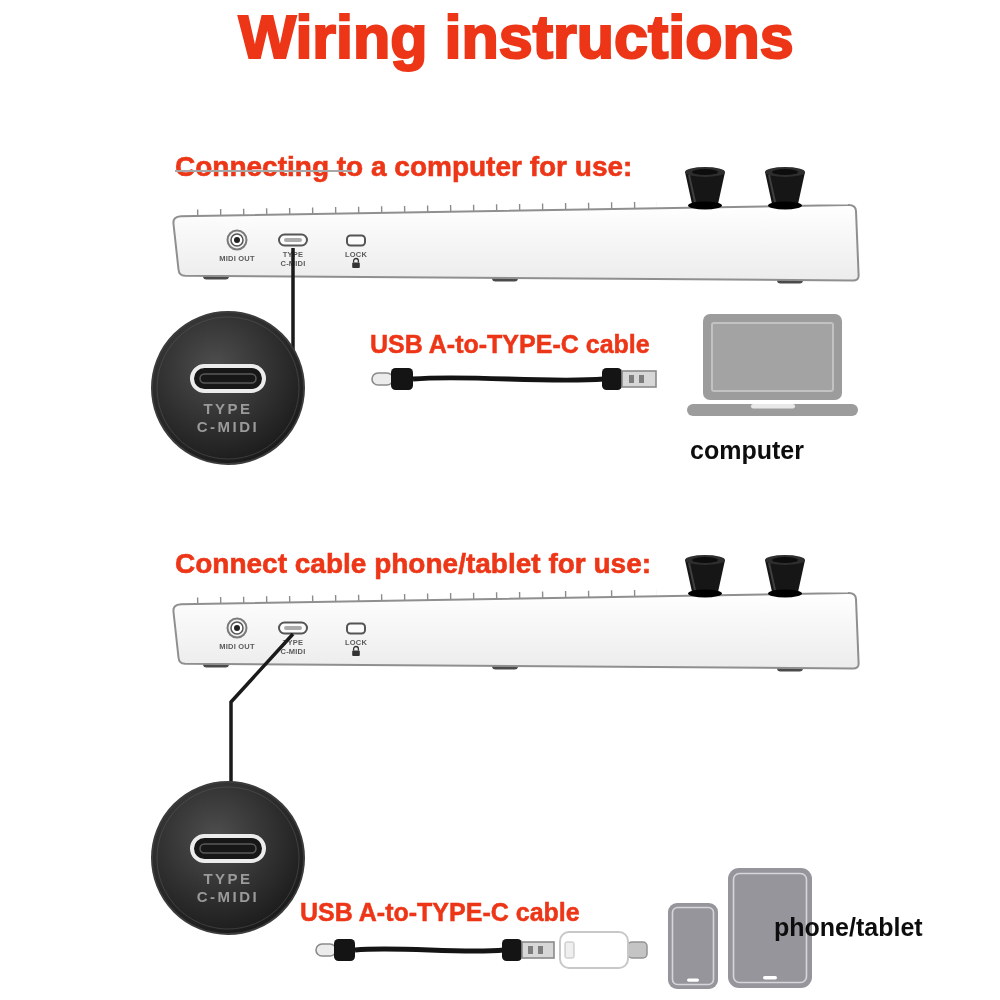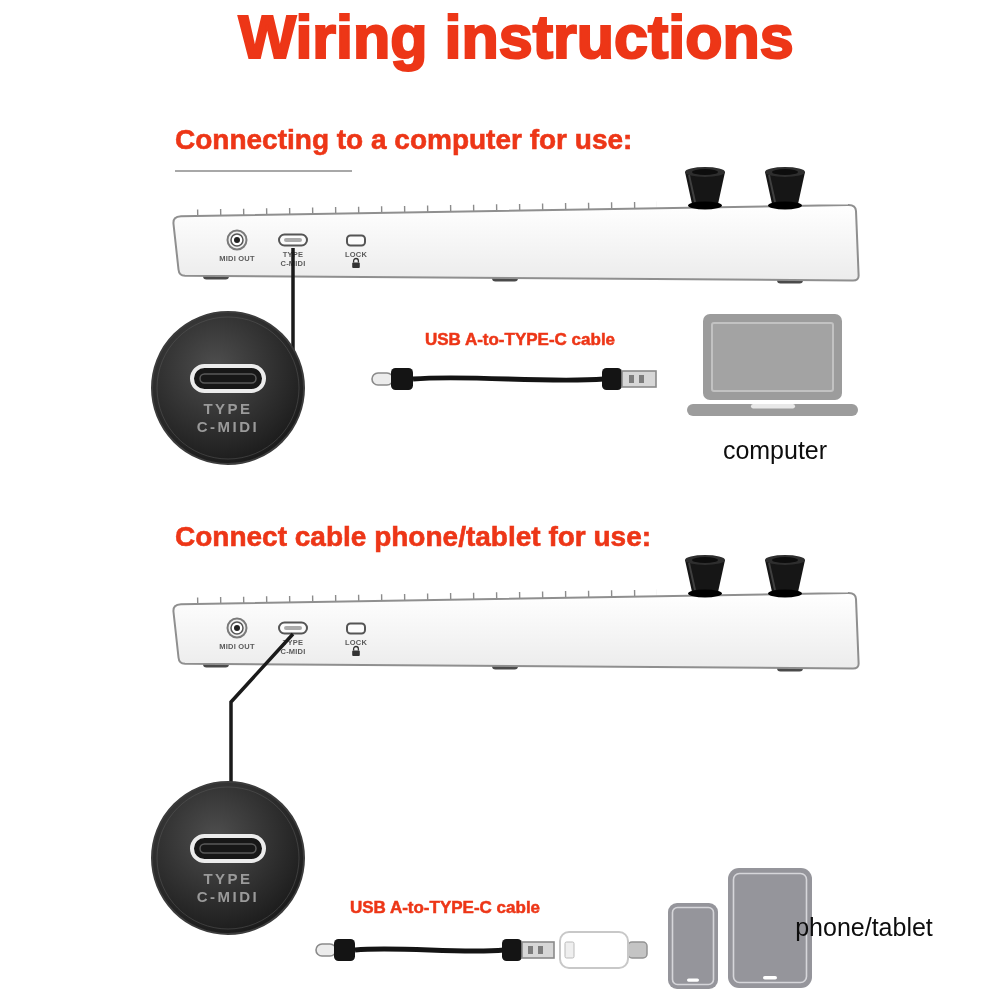--- a/index.html
+++ b/index.html
@@ -9,29 +9,29 @@
     font-family:"Liberation Sans", sans-serif; color:#111;
   }
   .abs { position:absolute; }
   .page-title {
     left:16px; top:2px; width:1000px; text-align:center;
     font-size:61px; font-weight:700; color:var(--accent);
     -webkit-text-stroke:2.2px var(--accent); letter-spacing:0;
   }
   .heading {
     font-size:28px; font-weight:700; color:var(--accent);
-    -webkit-text-stroke:0.6px var(--accent); white-space:nowrap;
+    -webkit-text-stroke:0.6px var(--accent); white-space:nowrap;margin-top:27px;
   }
   .underline { height:1.5px; background:#a8a8a8; }
   .cable-label {
-    font-size:17px; font-weight:700; color:var(--accent);
-    -webkit-text-stroke:0.5px var(--accent); text-align:center; white-space:nowrap;
+    font-size:25px; font-weight:700; color:var(--accent);
+    -webkit-text-stroke:0.5px var(--accent); white-space:nowrap;
   }
   .target-label {
-    font-size:25px; font-weight:400; color:#0d0d0d; text-align:center; white-space:nowrap;
+    font-size:25px; font-weight:700; color:#0d0d0d; text-align:left; white-space:nowrap;
   }
   .port-label {
     font-family:"Liberation Sans", sans-serif; font-size:7.5px; font-weight:700;
     fill:#5a5a5a; text-anchor:middle; letter-spacing:0.2px;
   }
   .callout-label {
     font-family:"Liberation Sans", sans-serif; font-size:15px; font-weight:700;
     fill:#9a9a9a; text-anchor:middle; letter-spacing:2.5px;
   }
 </style>

